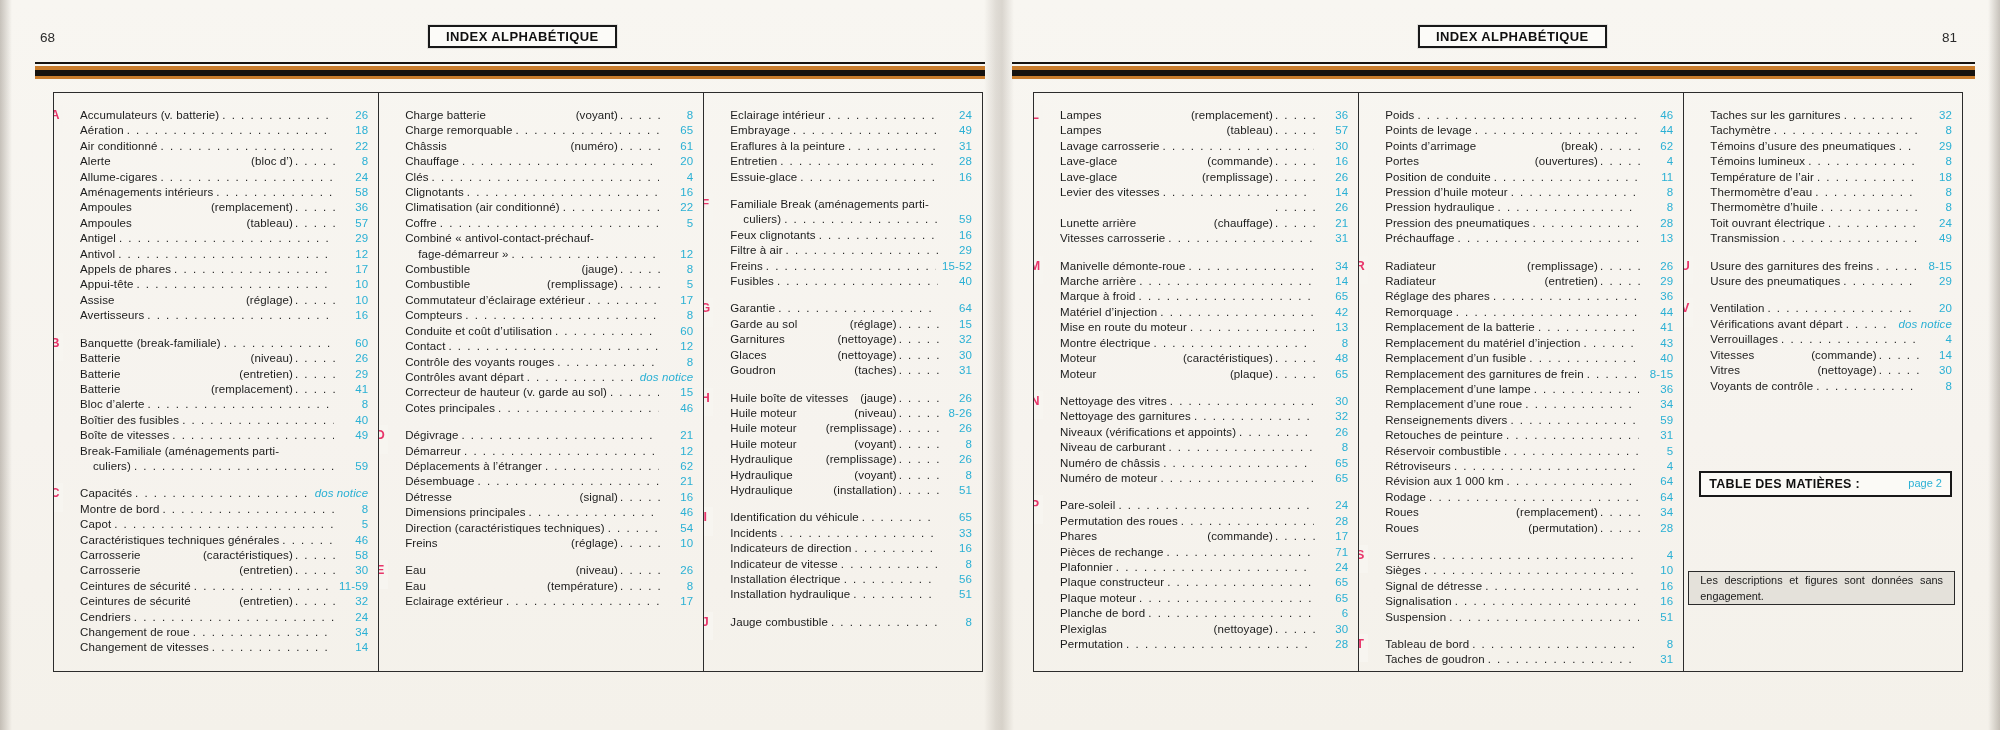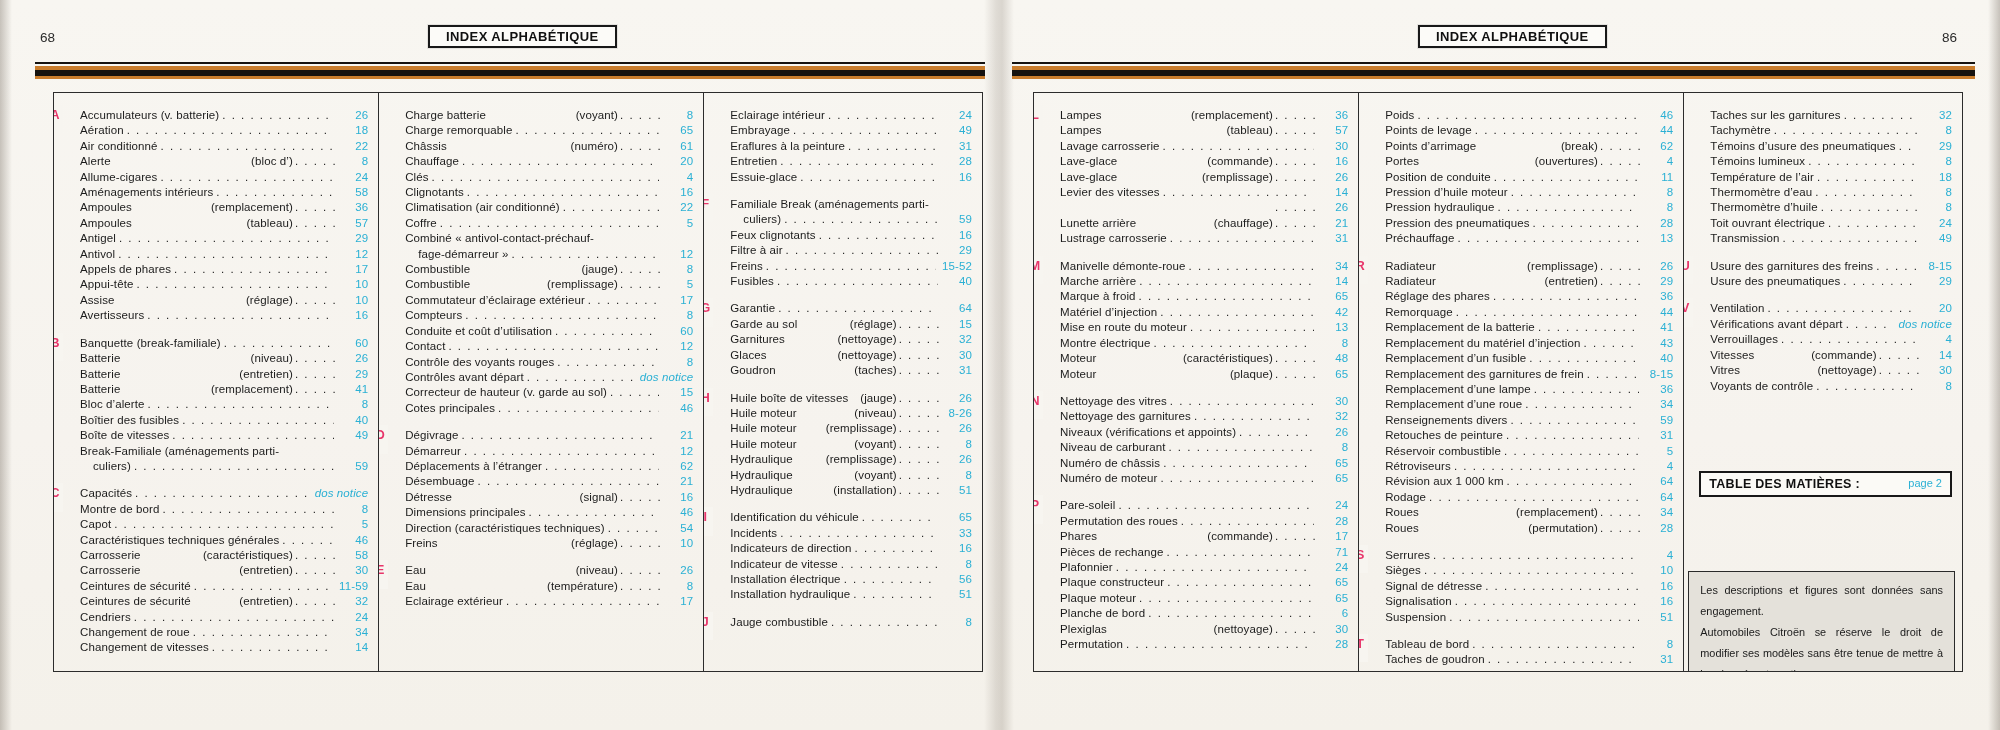--- a/index.html
+++ b/index.html
@@ -65,21 +65,21 @@
   .num{min-width:28px;text-align:right;color:var(--c-pageref);white-space:nowrap;padding-left:3px;}
   .num.notice{font-style:italic;}
 
   .tdm-box{margin:77px 0 0 -11px;border:2px solid #181818;background:#fbfaf6;
         display:flex;justify-content:space-between;align-items:flex-start;
         padding:4px 8px;box-sizing:border-box;}
   .tdm-label{font-weight:bold;font-size:12.5px;color:#101010;letter-spacing:.3px;}
   .tdm-page{color:var(--c-pageref);font-size:11px;}
 
   .note-box{margin:74px -3px 0 -22px;border:1.5px solid #2a2a2a;background:#e4e1da;
-        padding:8px 11px;font-size:10.9px;line-height:21px;color:#1b1b1b;text-align:justify;}
+        padding:0 11px;font-size:10.9px;line-height:16px;color:#1b1b1b;text-align:justify;}
   .note-p{margin:0;}
 </style>
 </head>
 <body>
 
 <div class="scan">
   <div class="edge-l"></div>
   <div class="edge-r"></div>
   <div class="gutter"></div>
 
@@ -657,21 +657,21 @@
                 <span class="leader"></span>
                 <span class="num">8</span>
               </div>
             </div>
           </div>
         </div>
     </div>
   </div>
 
   <div class="page p1">
-    <div class="pagenum">86</div>
+    <div class="pagenum">81</div>
     <div class="header-box">
       <span>INDEX ALPHABÉTIQUE</span>
     </div>
     <div class="rule"></div>
     <div class="bar"></div>
     <div class="content">
       <div class="cols">
           <div class="col">
             <div class="group">
               <span class="letter">L</span>
@@ -721,21 +721,21 @@
                 <span class="num">26</span>
               </div>
               <div class="entry">
                 <span class="lbl">Lunette arrière</span>
                 <span class="gap"></span>
                 <span class="qual">(chauffage)</span>
                 <span class="qdots"></span>
                 <span class="num">21</span>
               </div>
               <div class="entry">
-                <span class="lbl">Lustrage carrosserie</span>
+                <span class="lbl">Vitesses carrosserie</span>
                 <span class="leader"></span>
                 <span class="num">31</span>
               </div>
             </div>
             <div class="group">
               <span class="letter">M</span>
               <div class="entry">
                 <span class="lbl">Manivelle démonte-roue</span>
                 <span class="leader"></span>
                 <span class="num">34</span>
@@ -1163,19 +1163,18 @@
                 <span class="leader"></span>
                 <span class="num">8</span>
               </div>
             </div>
             <div class="tdm-box">
               <span class="tdm-label">TABLE DES MATIÈRES :</span>
               <span class="tdm-page">page 2</span>
             </div>
             <div class="note-box">
               <p class="note-p">Les descriptions et figures sont données sans engagement.</p>
-              <p class="note-p">Automobiles Citroën se réserve le droit de modifier ses modèles sans être tenue de mettre à jour la présente notice.</p>
             </div>
           </div>
         </div>
     </div>
   </div>
 </div>
 
 </body></html>

